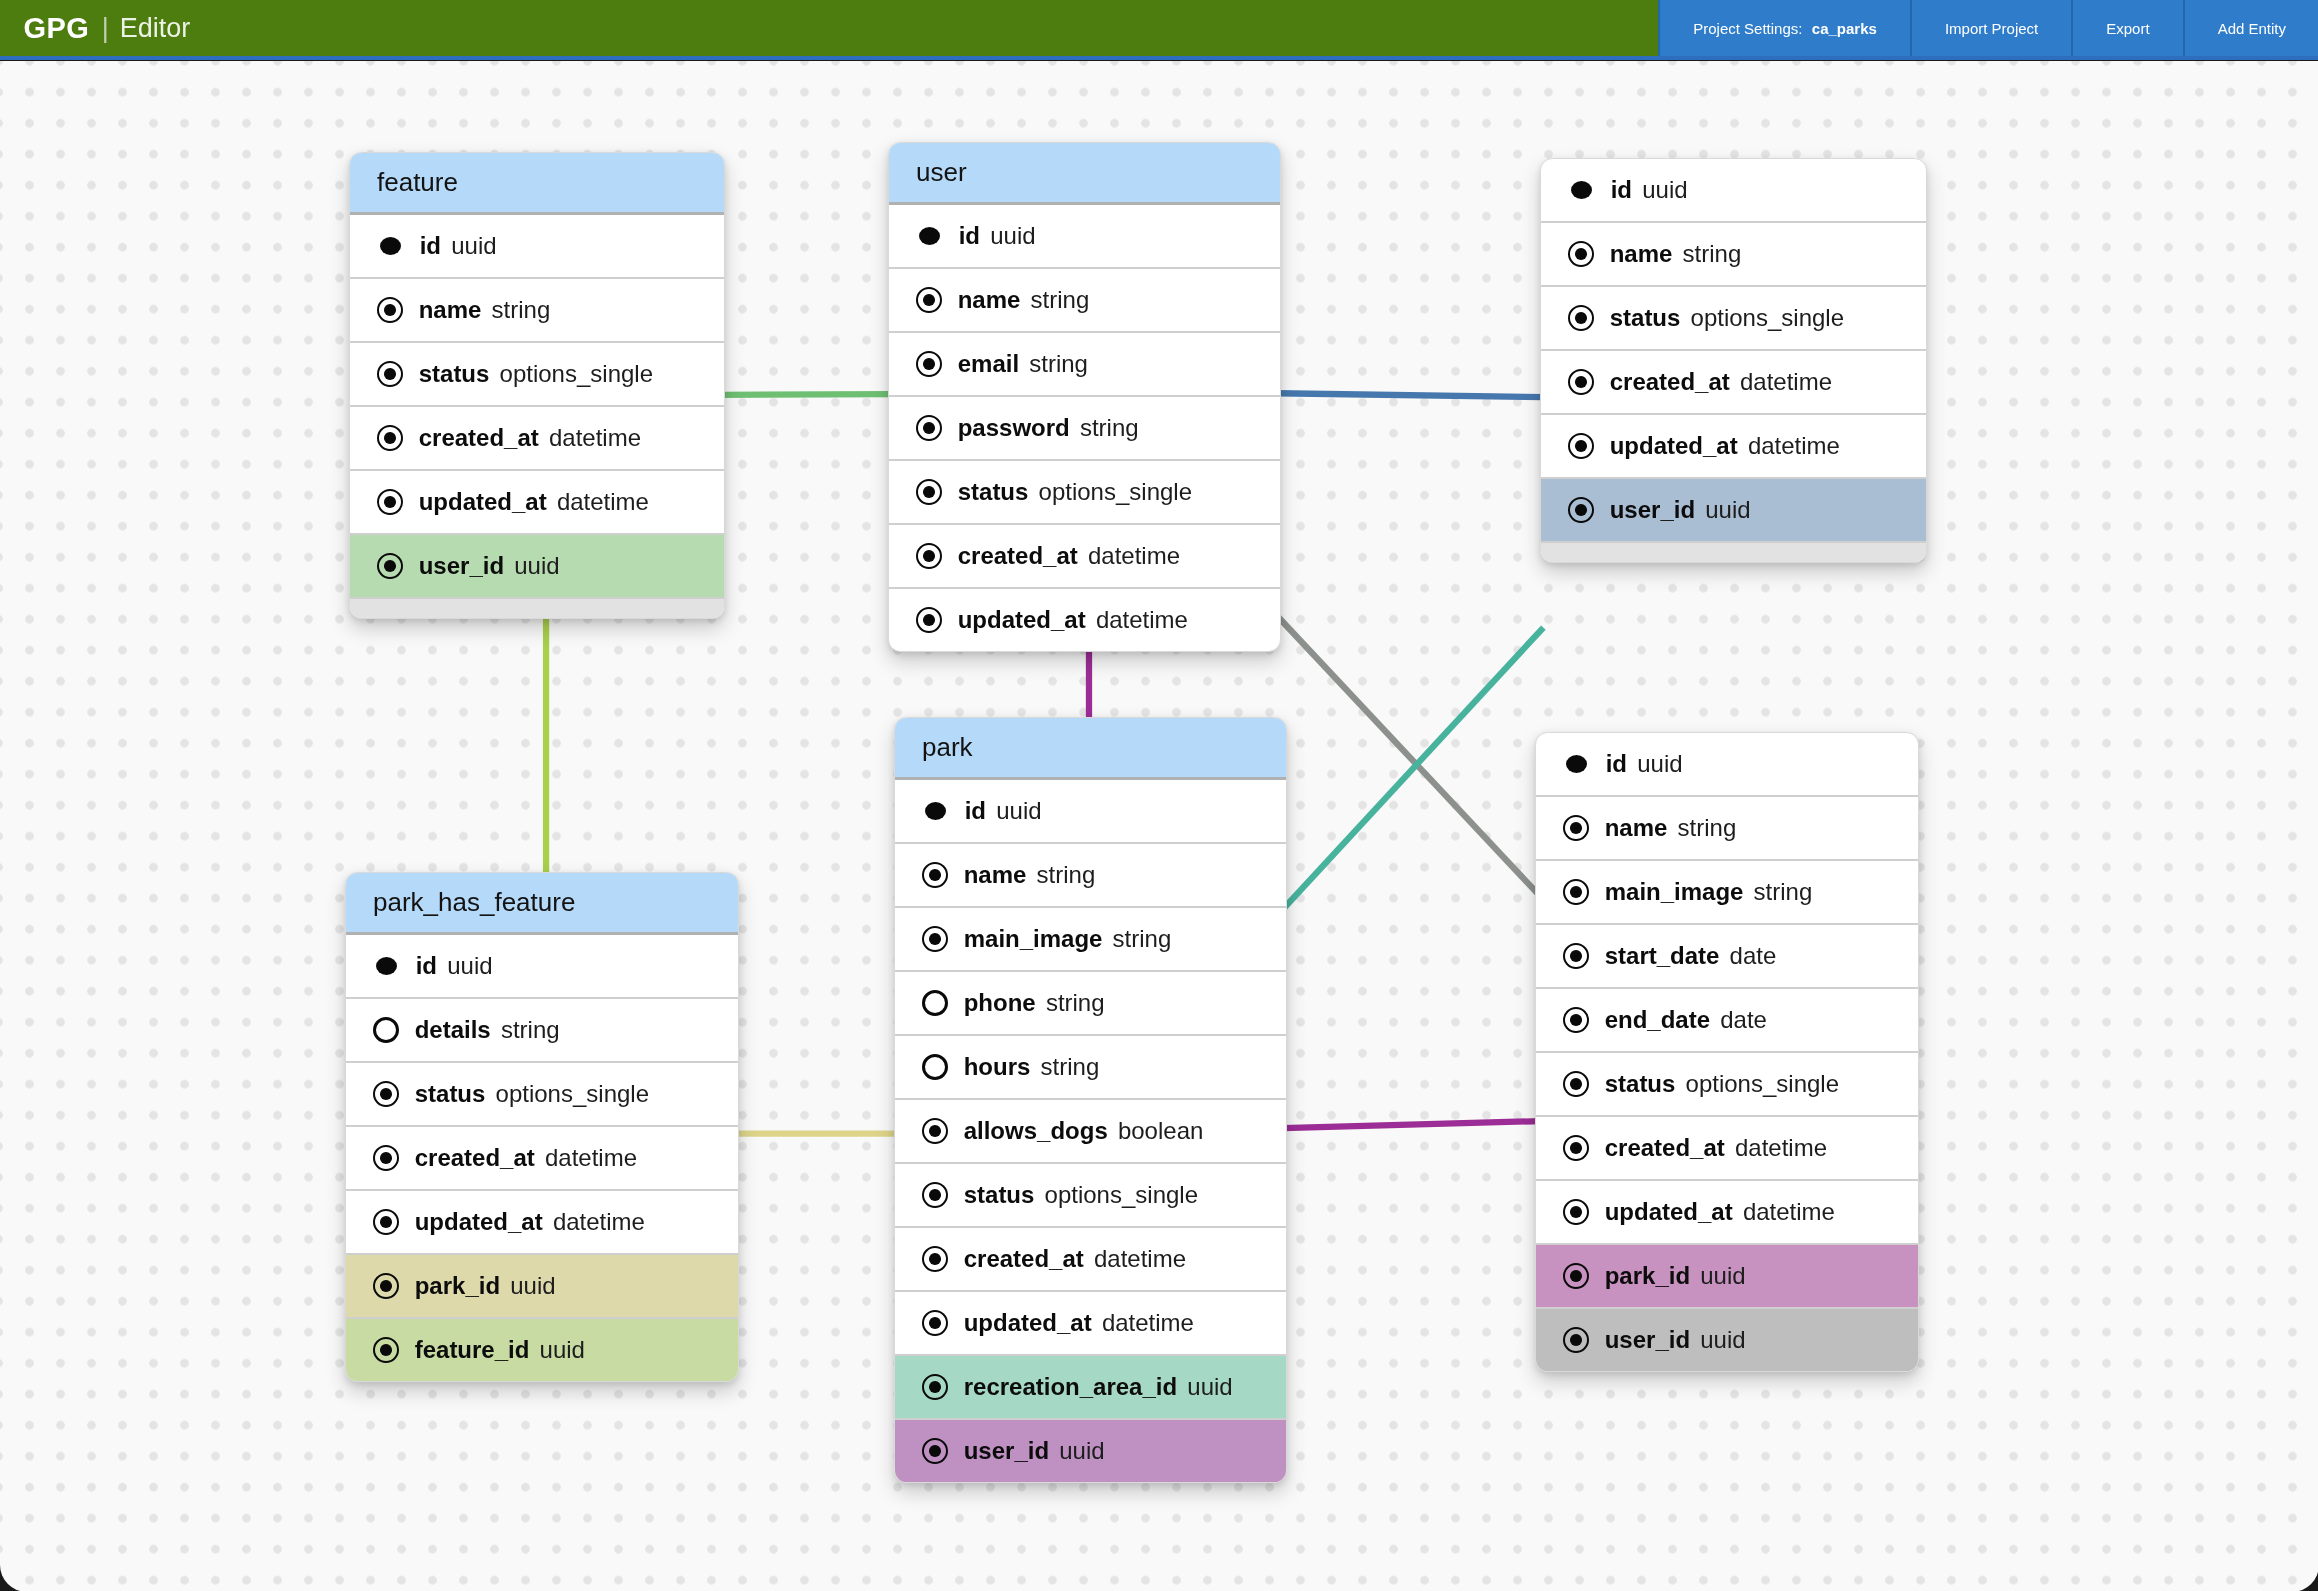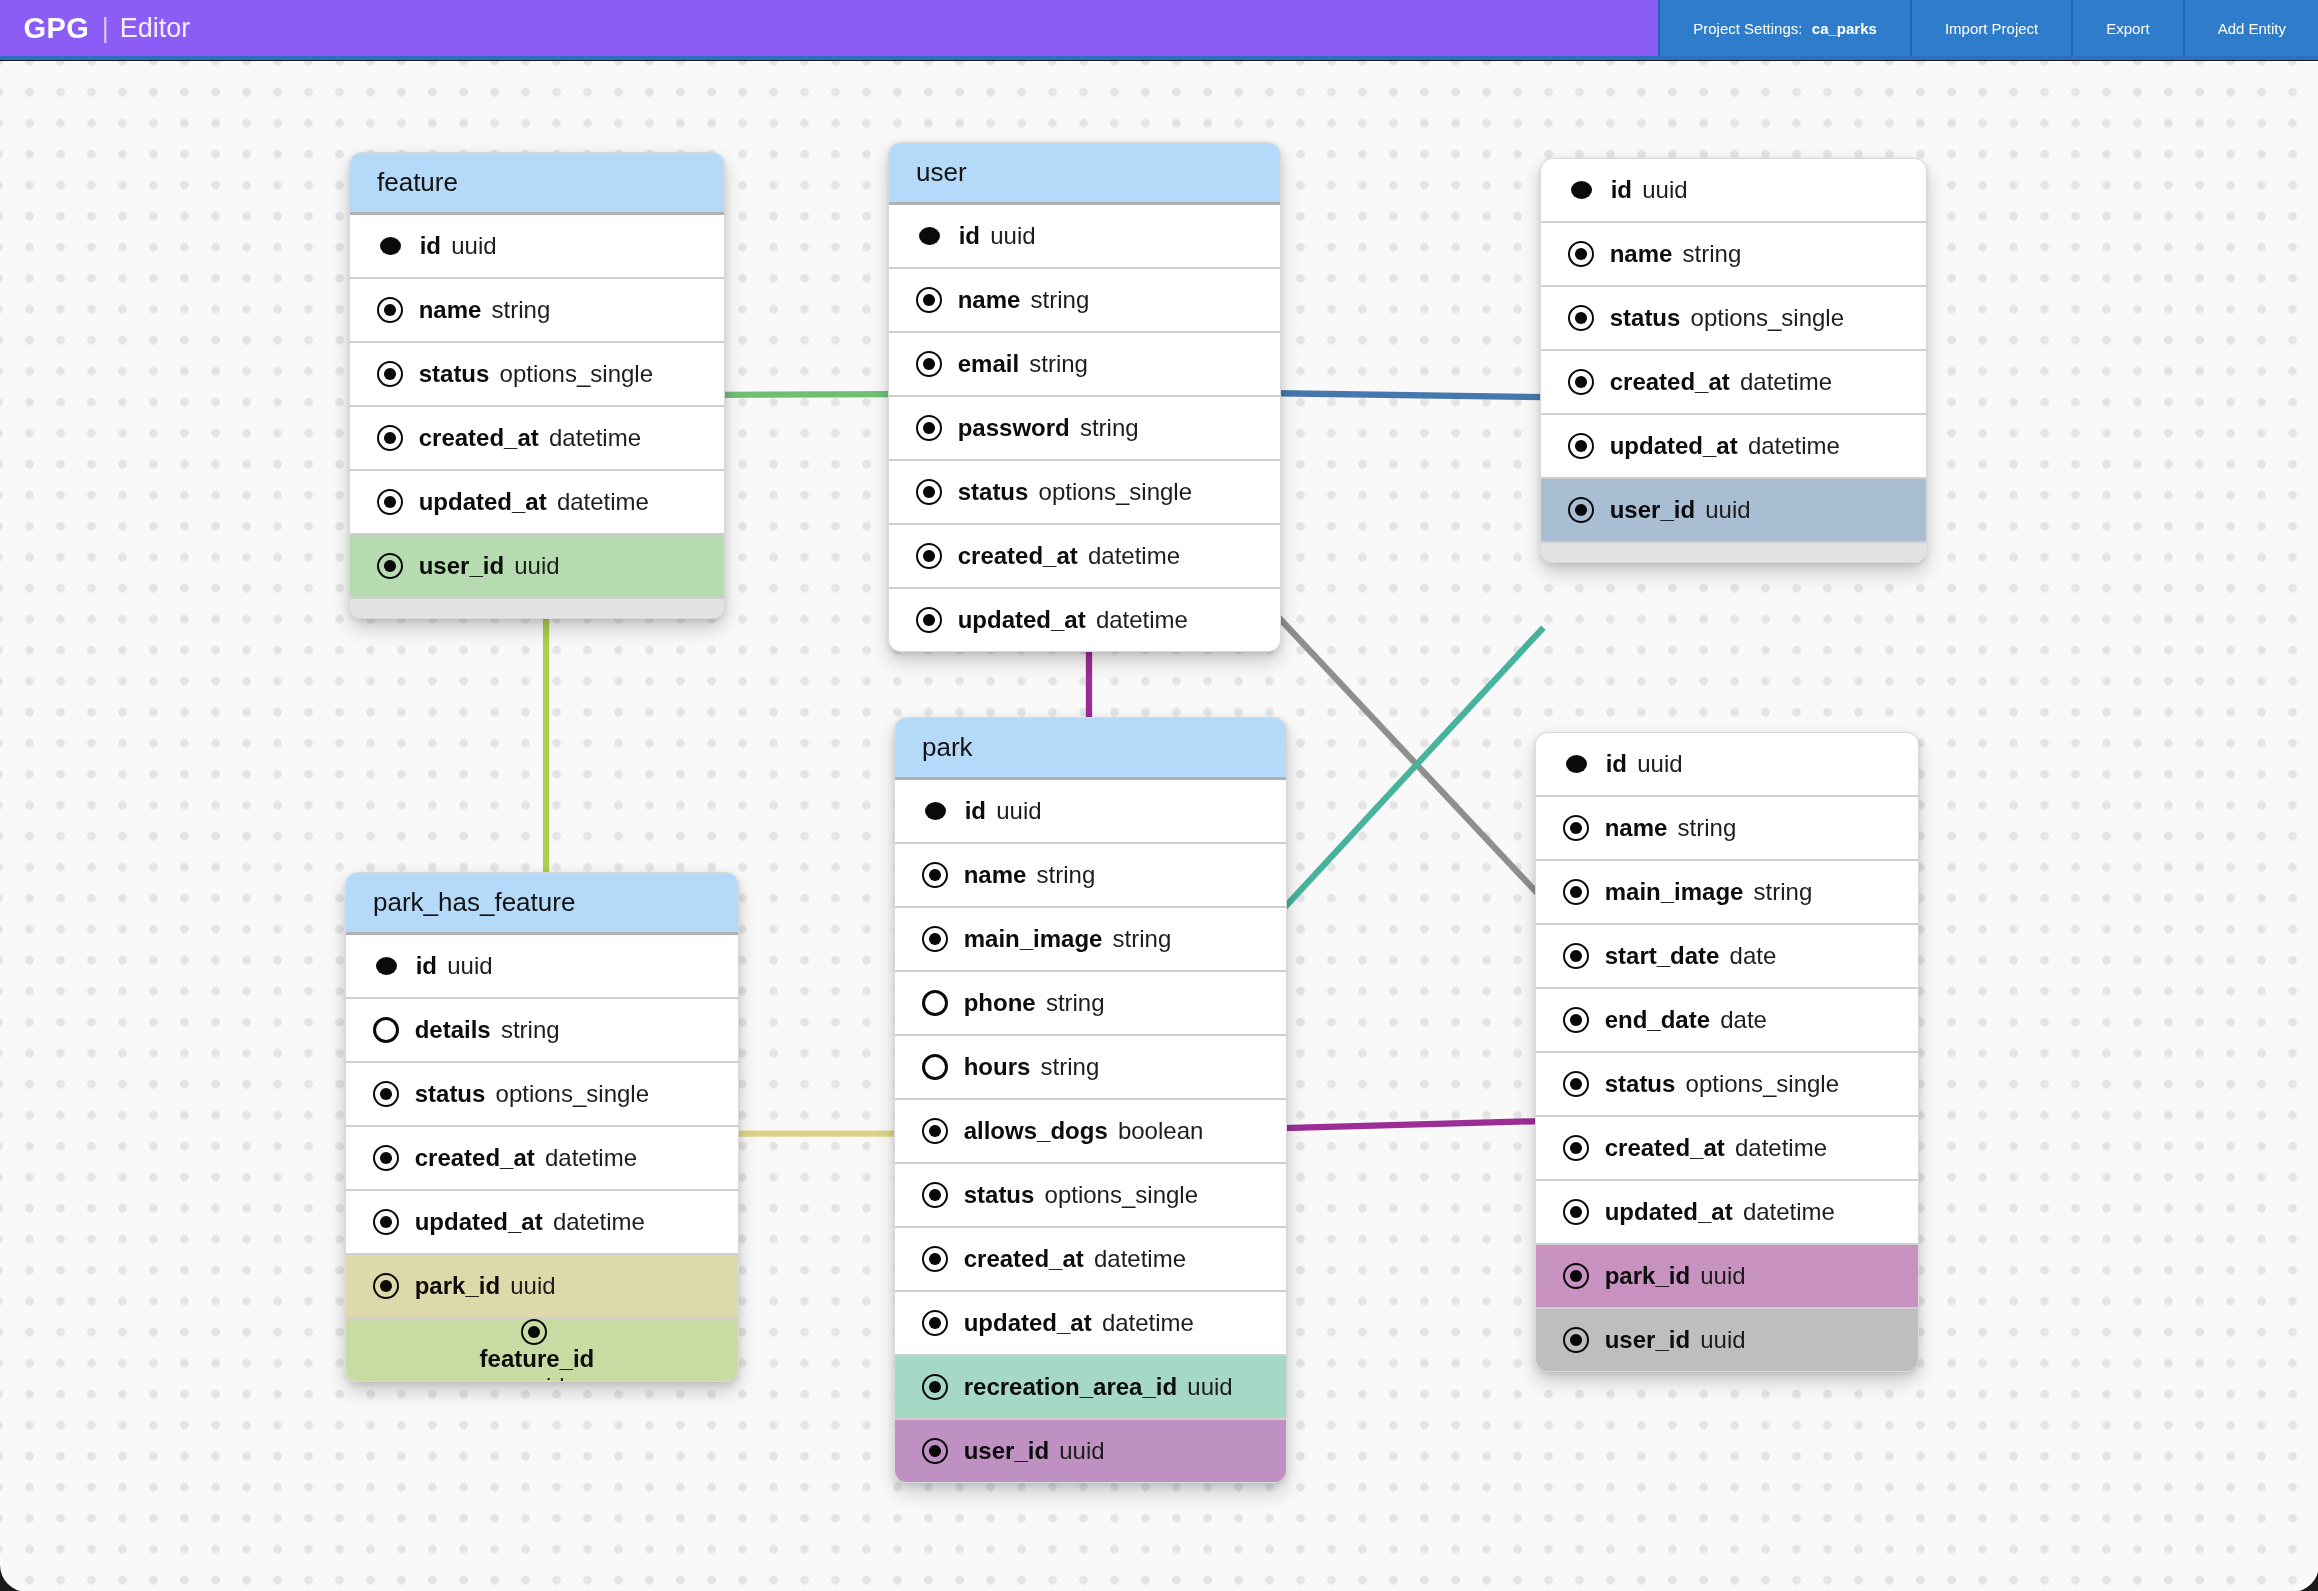--- a/index.html
+++ b/index.html
@@ -6,21 +6,21 @@
   body {
     width:2319px; height:1592px; overflow:hidden; position:relative;
     background:#191919;
     font-family:"Liberation Sans","DejaVu Sans",sans-serif;
     -webkit-font-smoothing:antialiased;
   }
 
   
   #topbar {
     position:absolute; left:0; top:0; width:100%; height:56px;
-    background:#8b5cf6; border-bottom:4.7px solid #2d6fbe;
+    background:#4d7c0f; border-bottom:4.7px solid #2d6fbe;
     display:flex; justify-content:space-between; align-items:stretch;
     color:#fff; z-index:30;
   }
   #brand { display:flex; align-items:center; padding-left:23.5px; }
   #brand .gpg { font-size:29px; font-weight:700; letter-spacing:0.4px; }
   #brand .pipe { font-size:27px; font-weight:300; color:rgba(255,255,255,0.65); margin:0 11px 0 12.5px; }
   #brand .product { font-size:27px; font-weight:300; color:rgba(255,255,255,0.9); }
   #actions { display:flex; align-items:stretch; }
   .tb-btn {
     display:flex; align-items:center; justify-content:center;
@@ -230,21 +230,21 @@
         <div class="entity-row">
           <span class="icon ring"></span>
           <span class="fname">updated_at</span>
           <span class="ftype">datetime</span>
         </div>
         <div class="entity-row" style="background: rgb(222, 217, 171);">
           <span class="icon ring"></span>
           <span class="fname">park_id</span>
           <span class="ftype">uuid</span>
         </div>
-        <div class="entity-row" style="background: rgb(199, 219, 163); flex-direction: column;">
+        <div class="entity-row" style="background: rgb(199, 219, 163);">
           <span class="icon ring"></span>
           <span class="fname">feature_id</span>
           <span class="ftype">uuid</span>
         </div>
       </div>
       <div class="entity" style="left: 894px; top: 656px; width: 393px;">
         <div class="entity-header">park</div>
         <div class="entity-row">
           <span class="icon filled"></span>
           <span class="fname">id</span>

